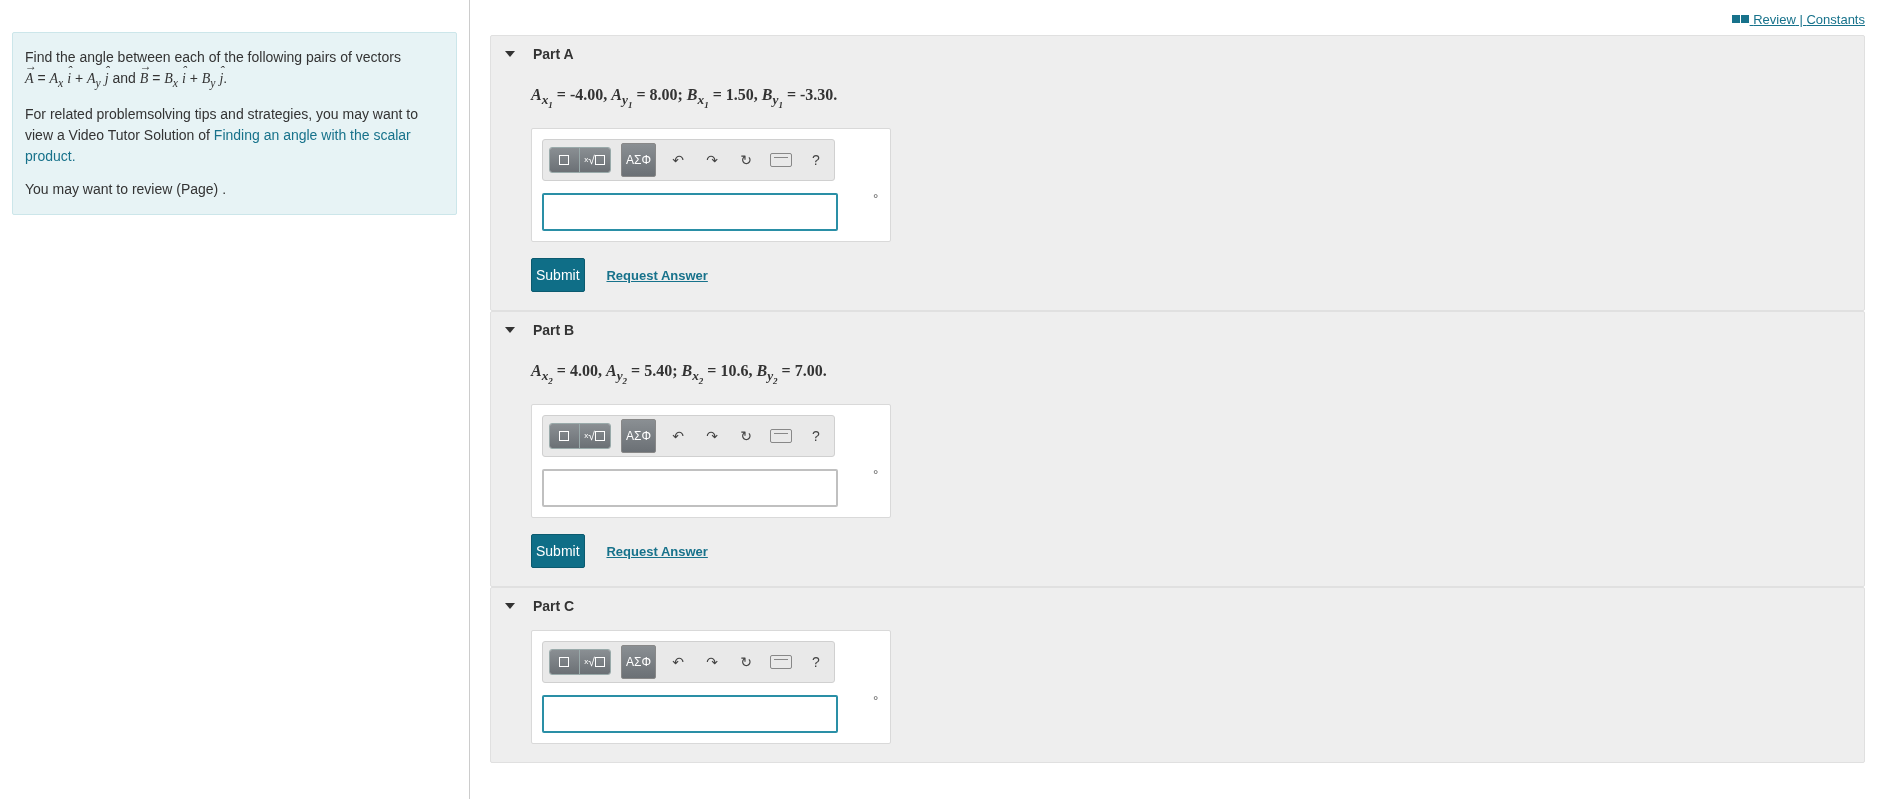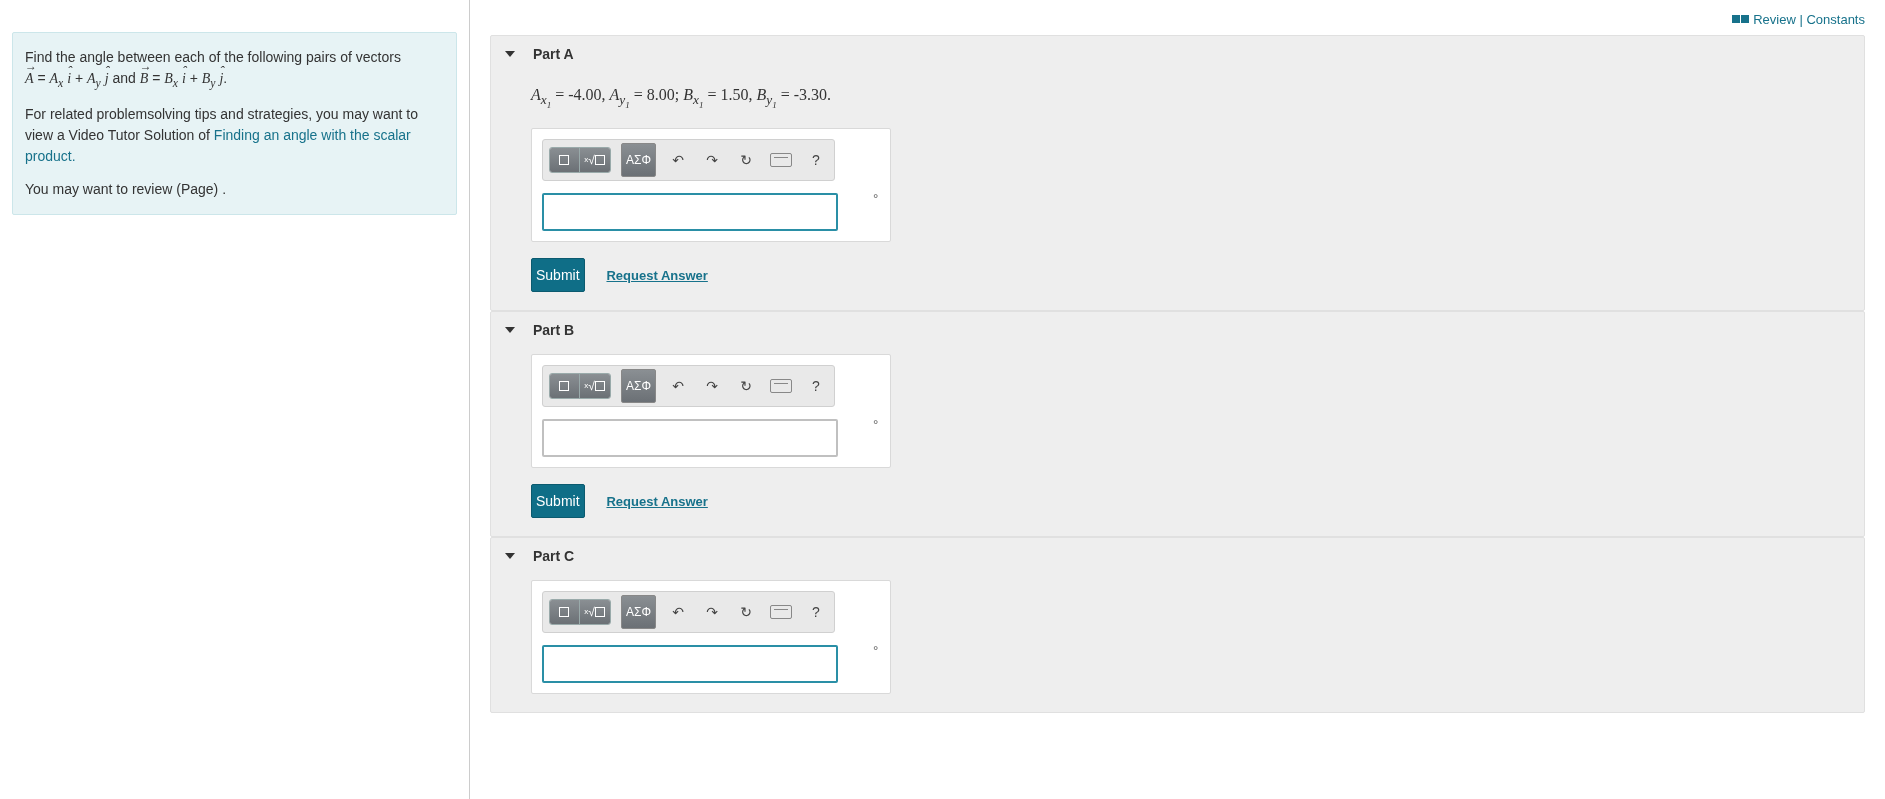--- a/index.html
+++ b/index.html
@@ -32,20 +32,21 @@
   .right-panel {
     flex: 1;
     padding: 12px 20px 0 20px;
     position: relative;
   }
   .top-links {
     text-align: right;
     font-size: 13px;
     color: #17728b;
     padding: 0 0 8px 0;
+    text-decoration: underline;
   }
   .top-links .sq {
     display: inline-block;
     width: 8px; height: 8px;
     background: #17728b;
     margin-right: 1px;
     vertical-align: 1px;
   }
   .top-links a { color: #17728b; text-decoration: none; }
   .part {
@@ -68,20 +69,21 @@
     margin-right: 14px;
     vertical-align: 2px;
   }
   .part-body {
     padding: 6px 14px 18px 40px;
   }
   .question {
     font-family: "Times New Roman", serif;
     font-size: 16px;
     margin: 8px 0 18px 0;
+    font-weight: bold;
   }
   .answer-box {
     background: #fff;
     border: 1px solid #d9d9d9;
     border-radius: 2px;
     width: 360px;
     padding: 10px 52px 10px 10px;
     position: relative;
   }
   .toolbar {
@@ -278,20 +280,25 @@
       <a class="link-req">Request Answer</a>
     </div>
     </div>
         </div>
         <div class="part">
     <div class="part-header">
       <span class="caret"></span>
       <span>Part B</span>
     </div>
     <div class="part-body">
+      <div class="question">
+    <span class="math-i">A<sub>x<sub class="s2">2</sub></sub></span> = 4.00,
+    <span class="math-i">A<sub>y<sub class="s2">2</sub></sub></span> = 5.40;
+    <span class="math-i">B<sub>x<sub class="s2">2</sub></sub></span> = 10.6,
+    <span class="math-i">B<sub>y<sub class="s2">2</sub></sub></span> = 7.00.</div>
       <div class="answer-box">
         
     <div class="toolbar">
       <span class="tb-group">
         <span class="tb-tmpl">
                     <span class="sqbox"></span>
                   </span>
         <span class="tb-tmpl"><sup style="font-size:8px;">x</sup>√<span class="sqbox"></span></span>
       </span>
       <span class="tb-sym">ΑΣΦ</span>

